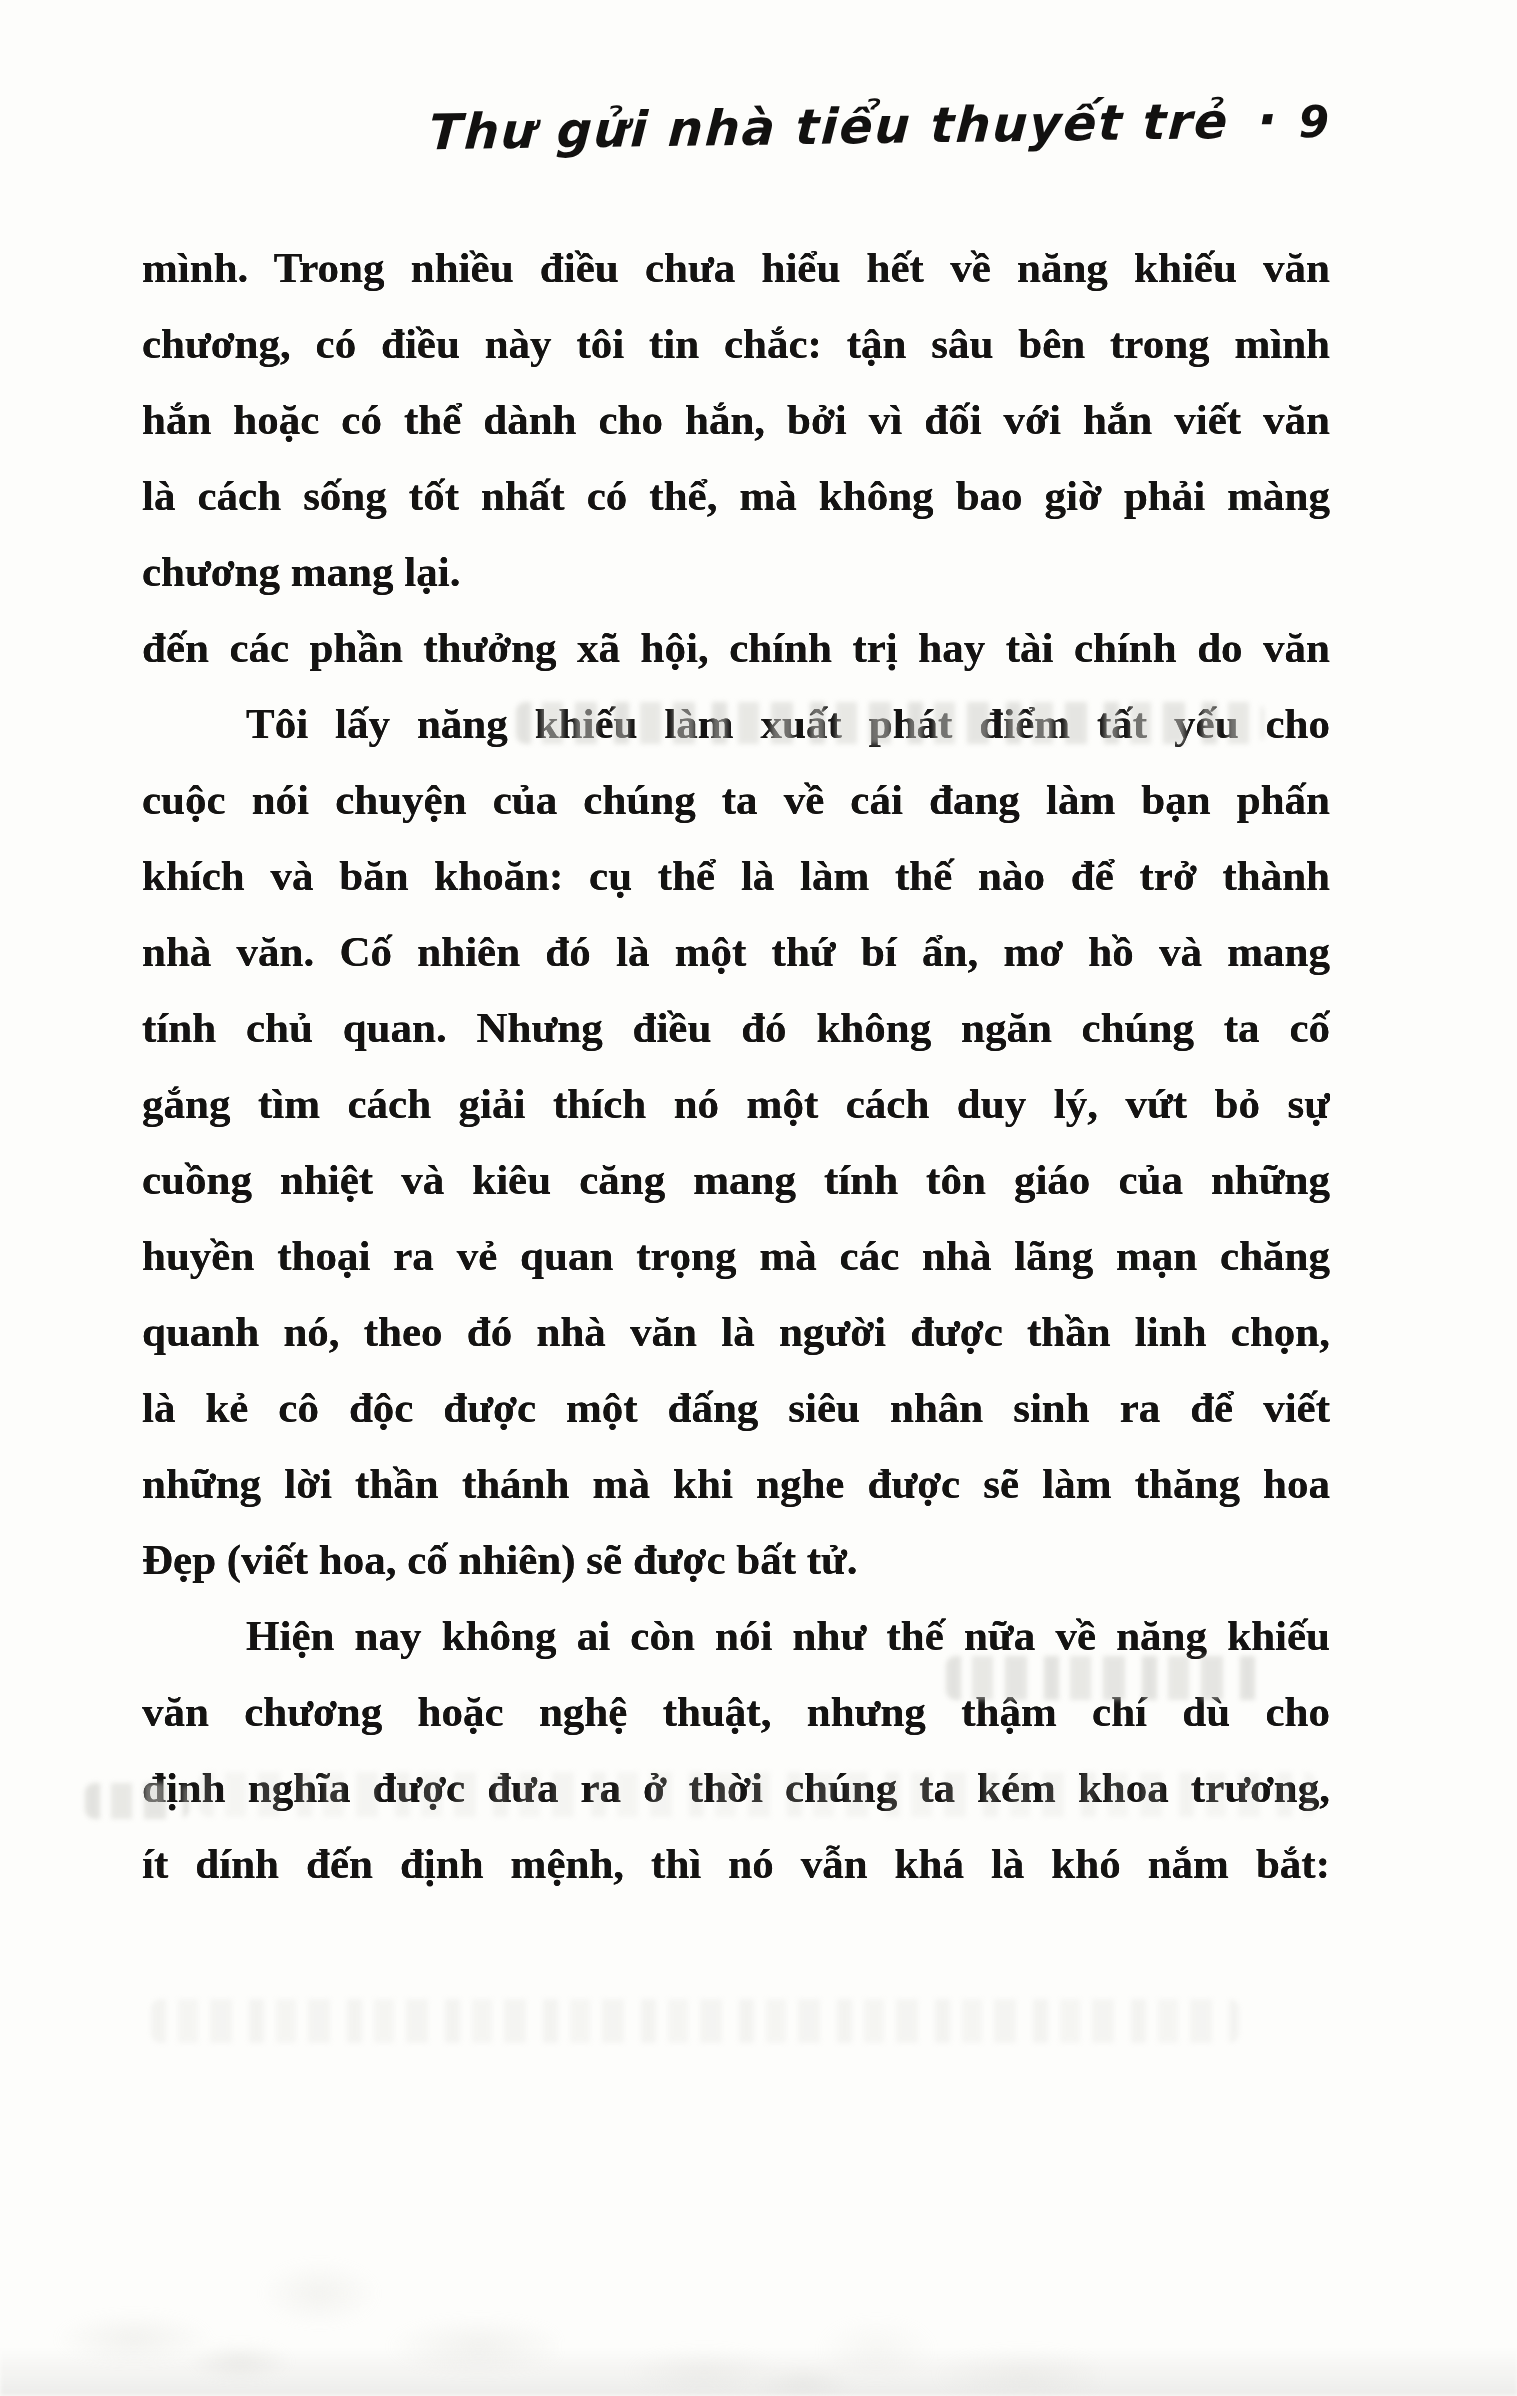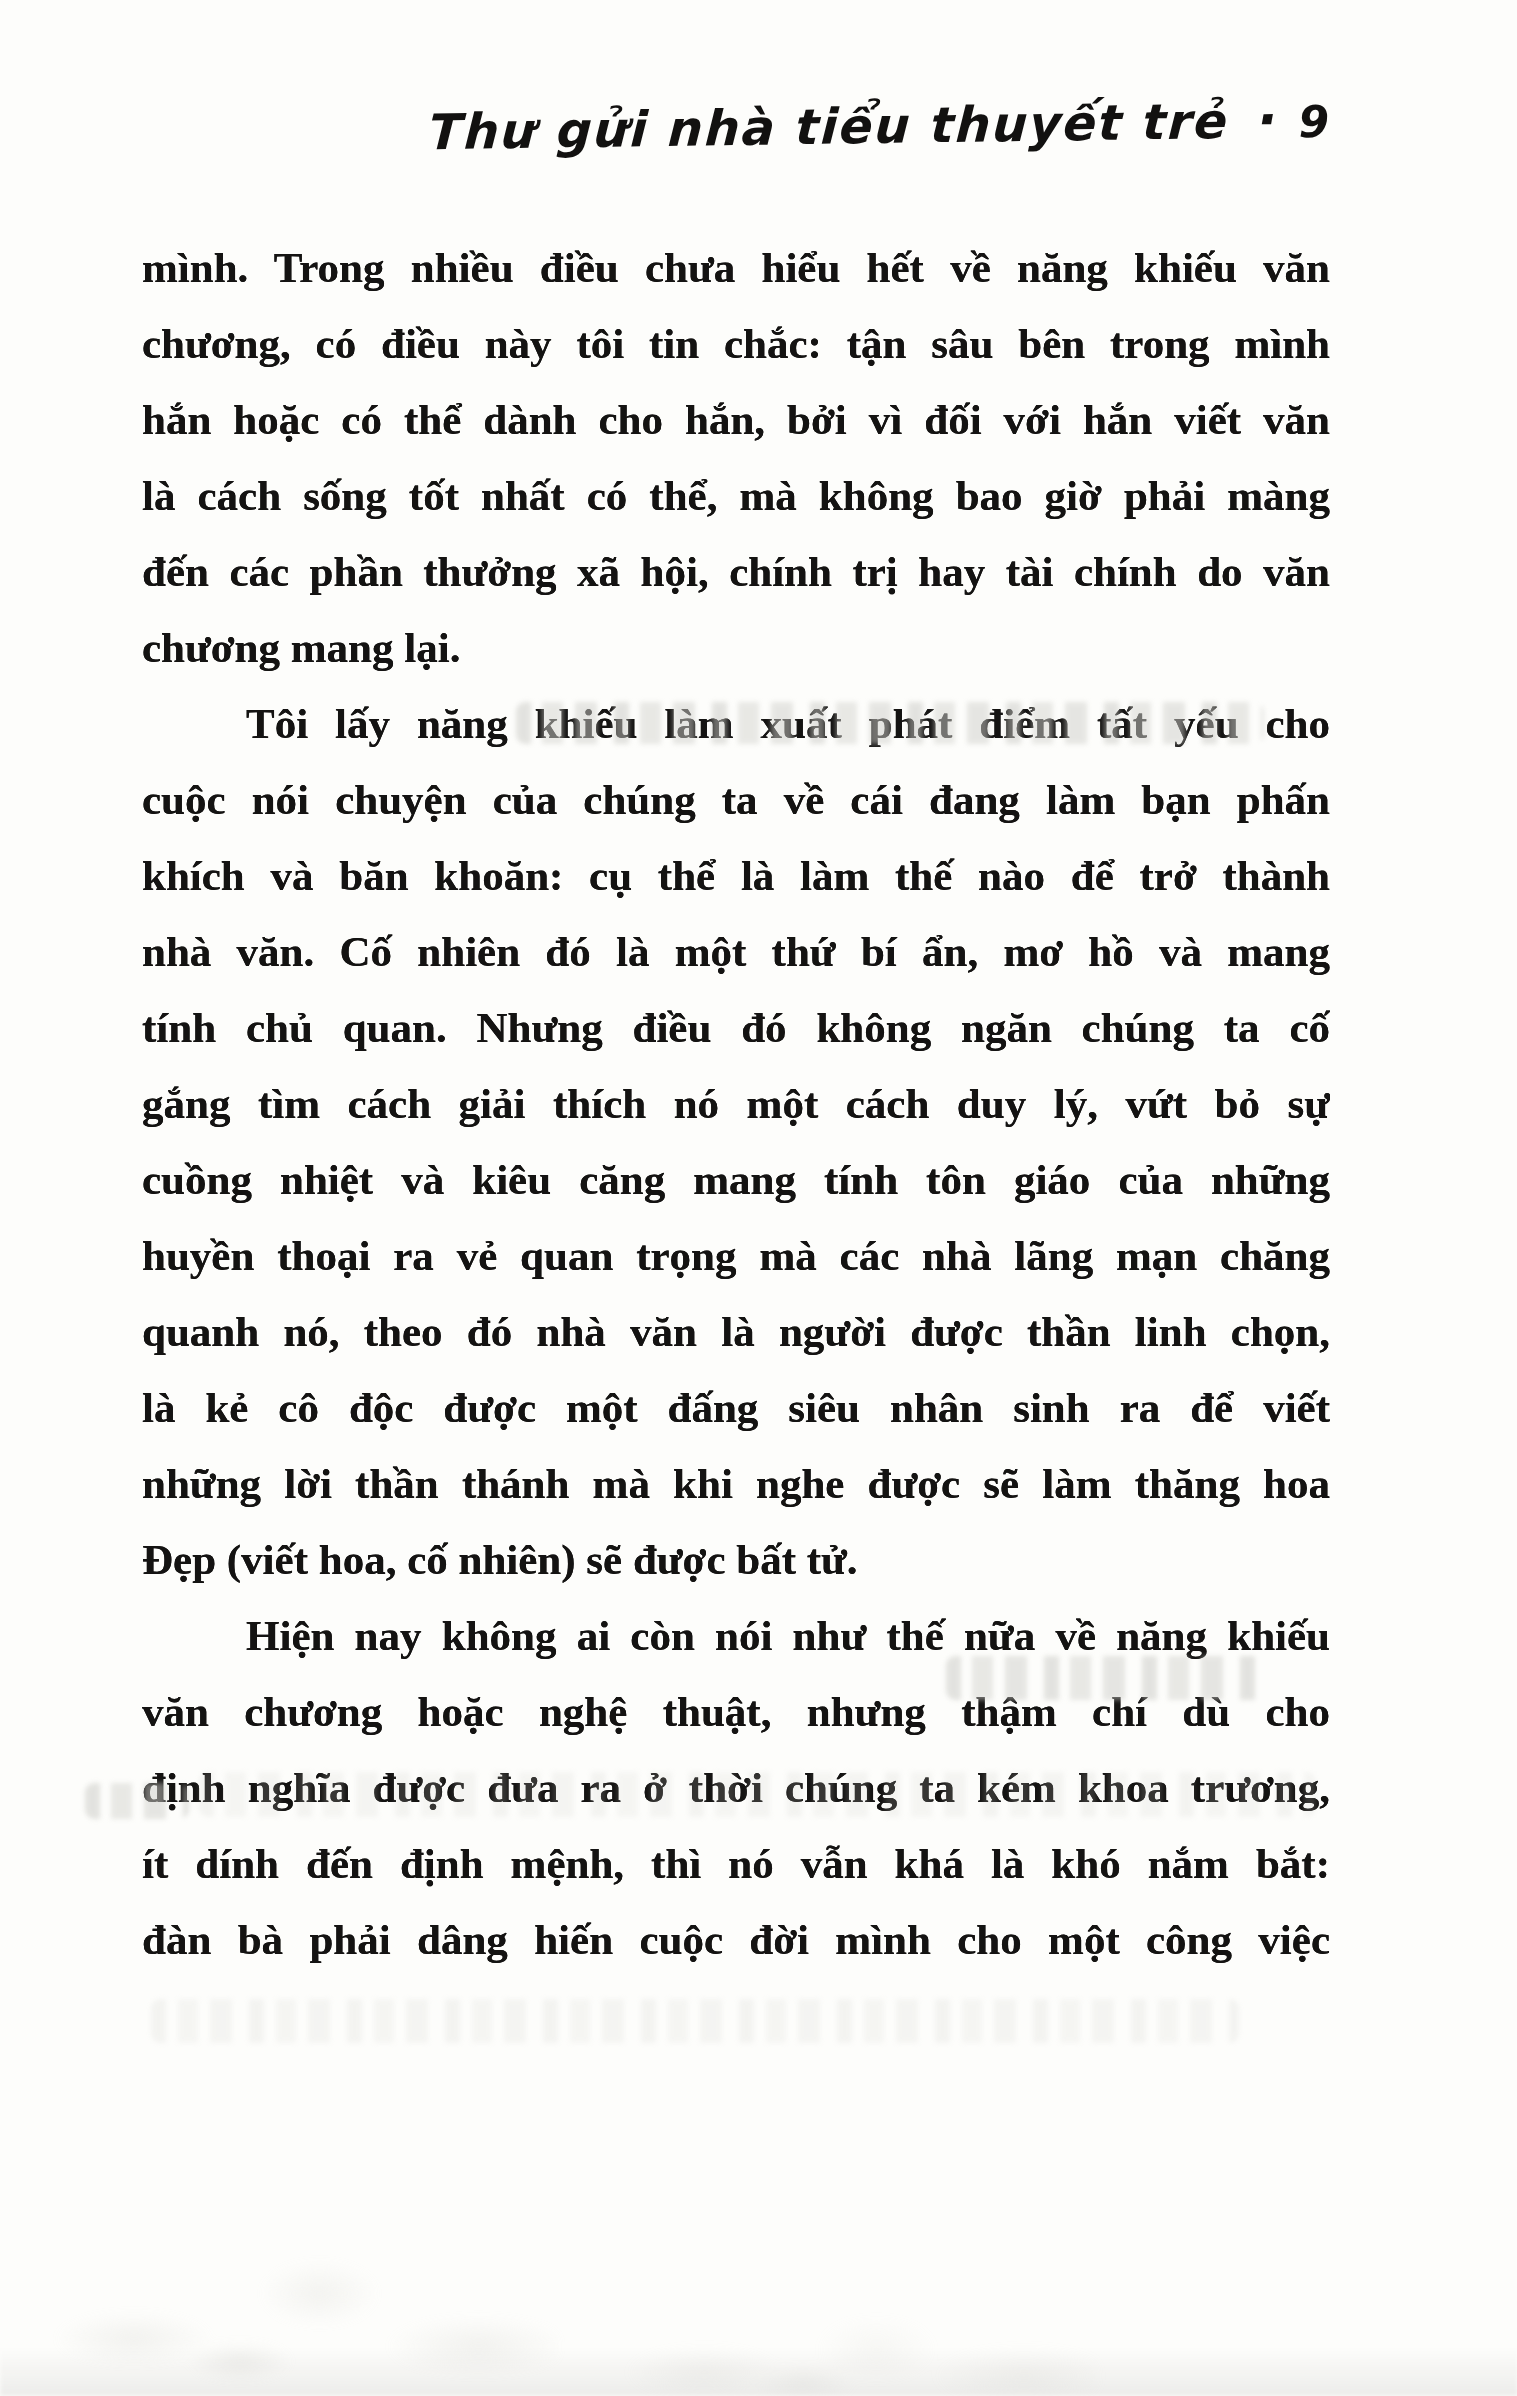--- a/index.html
+++ b/index.html
@@ -94,39 +94,38 @@
     <span class="header-title">Thư gửi nhà tiểu thuyết trẻ</span>
     <span class="header-sep">·</span>
     <span class="header-page-number">9</span>
   </div>
 
   <div class="body-text">
       <div class="line">mình. Trong nhiều điều chưa hiểu hết về năng khiếu văn</div>
       <div class="line">chương, có điều này tôi tin chắc: tận sâu bên trong mình</div>
       <div class="line">hắn hoặc có thể dành cho hắn, bởi vì đối với hắn viết văn</div>
       <div class="line">là cách sống tốt nhất có thể, mà không bao giờ phải màng</div>
+      <div class="line ragged">chương mang lại.</div>
       <div class="line">đến các phần thưởng xã hội, chính trị hay tài chính do văn</div>
-      <div class="line ragged">chương mang lại.</div>
       <div class="line indent">Tôi lấy năng khiếu làm xuất phát điểm tất yếu cho</div>
       <div class="line">cuộc nói chuyện của chúng ta về cái đang làm bạn phấn</div>
       <div class="line">khích và băn khoăn: cụ thể là làm thế nào để trở thành</div>
       <div class="line">nhà văn. Cố nhiên đó là một thứ bí ẩn, mơ hồ và mang</div>
       <div class="line">tính chủ quan. Nhưng điều đó không ngăn chúng ta cố</div>
       <div class="line">gắng tìm cách giải thích nó một cách duy lý, vứt bỏ sự</div>
       <div class="line">cuồng nhiệt và kiêu căng mang tính tôn giáo của những</div>
       <div class="line">huyền thoại ra vẻ quan trọng mà các nhà lãng mạn chăng</div>
       <div class="line">quanh nó, theo đó nhà văn là người được thần linh chọn,</div>
       <div class="line">là kẻ cô độc được một đấng siêu nhân sinh ra để viết</div>
       <div class="line">những lời thần thánh mà khi nghe được sẽ làm thăng hoa</div>
       <div class="line ragged">Đẹp (viết hoa, cố nhiên) sẽ được bất tử.</div>
       <div class="line indent">Hiện nay không ai còn nói như thế nữa về năng khiếu</div>
       <div class="line">văn chương hoặc nghệ thuật, nhưng thậm chí dù cho</div>
       <div class="line">định nghĩa được đưa ra ở thời chúng ta kém khoa trương,</div>
       <div class="line">ít dính đến định mệnh, thì nó vẫn khá là khó nắm bắt:</div>
-      <div class="line">đàn bà phải dâng hiến cuộc đời mình cho một công việc</div>
     </div>
 
   <div class="smudge" style="left:516px;top:702px;width:748px;height:42px;"></div>
   <div class="smudge" style="left:946px;top:1656px;width:317px;height:44px;"></div>
   <div class="smudge" style="left:85px;top:1783px;width:104px;height:36px;"></div>
   <div class="smudge faint" style="left:199px;top:1772px;width:1117px;height:45px;"></div>
   <div class="smudge faint" style="left:151px;top:1999px;width:1088px;height:44px;"></div>
   <div class="blotch" style="left:28px;top:2233px;width:530px;height:151px;"></div>
   <div class="blotch" style="left:606px;top:2319px;width:492px;height:76px;opacity:.2;"></div>
   <div class="bottom-strip"></div>

